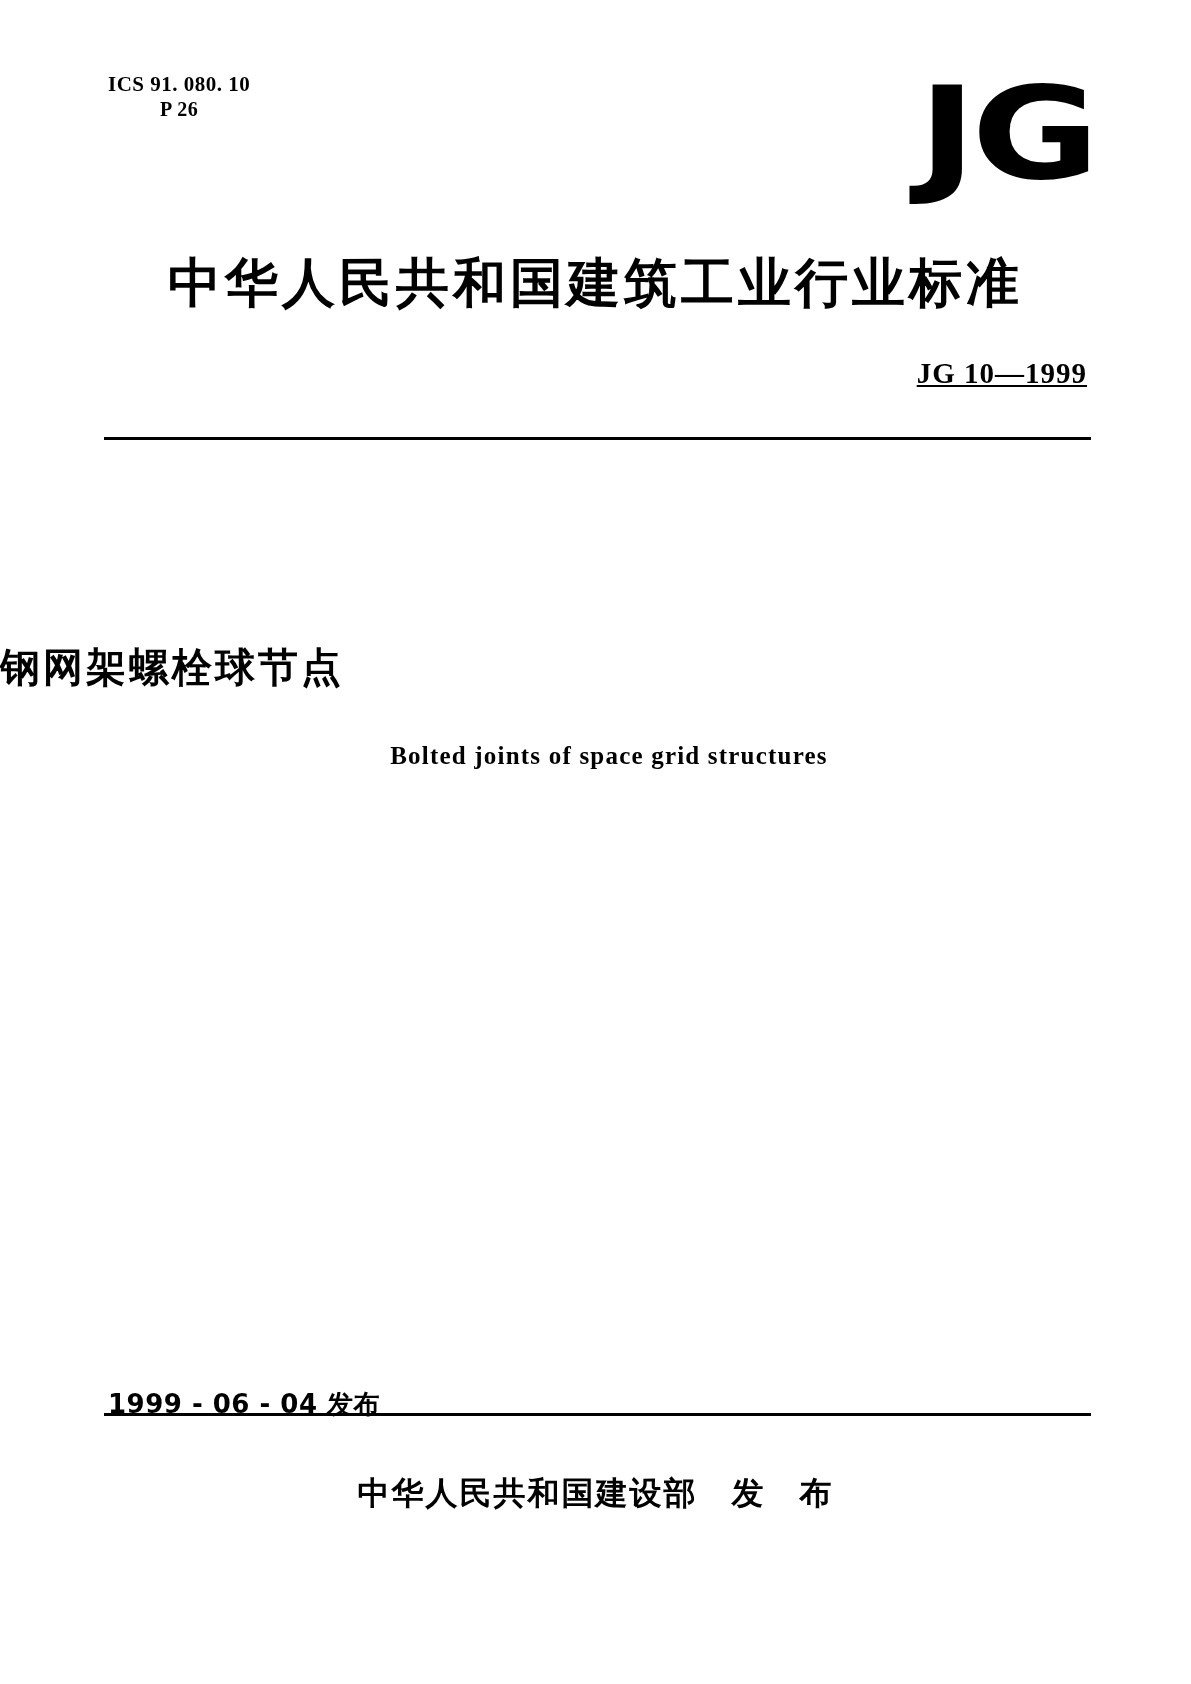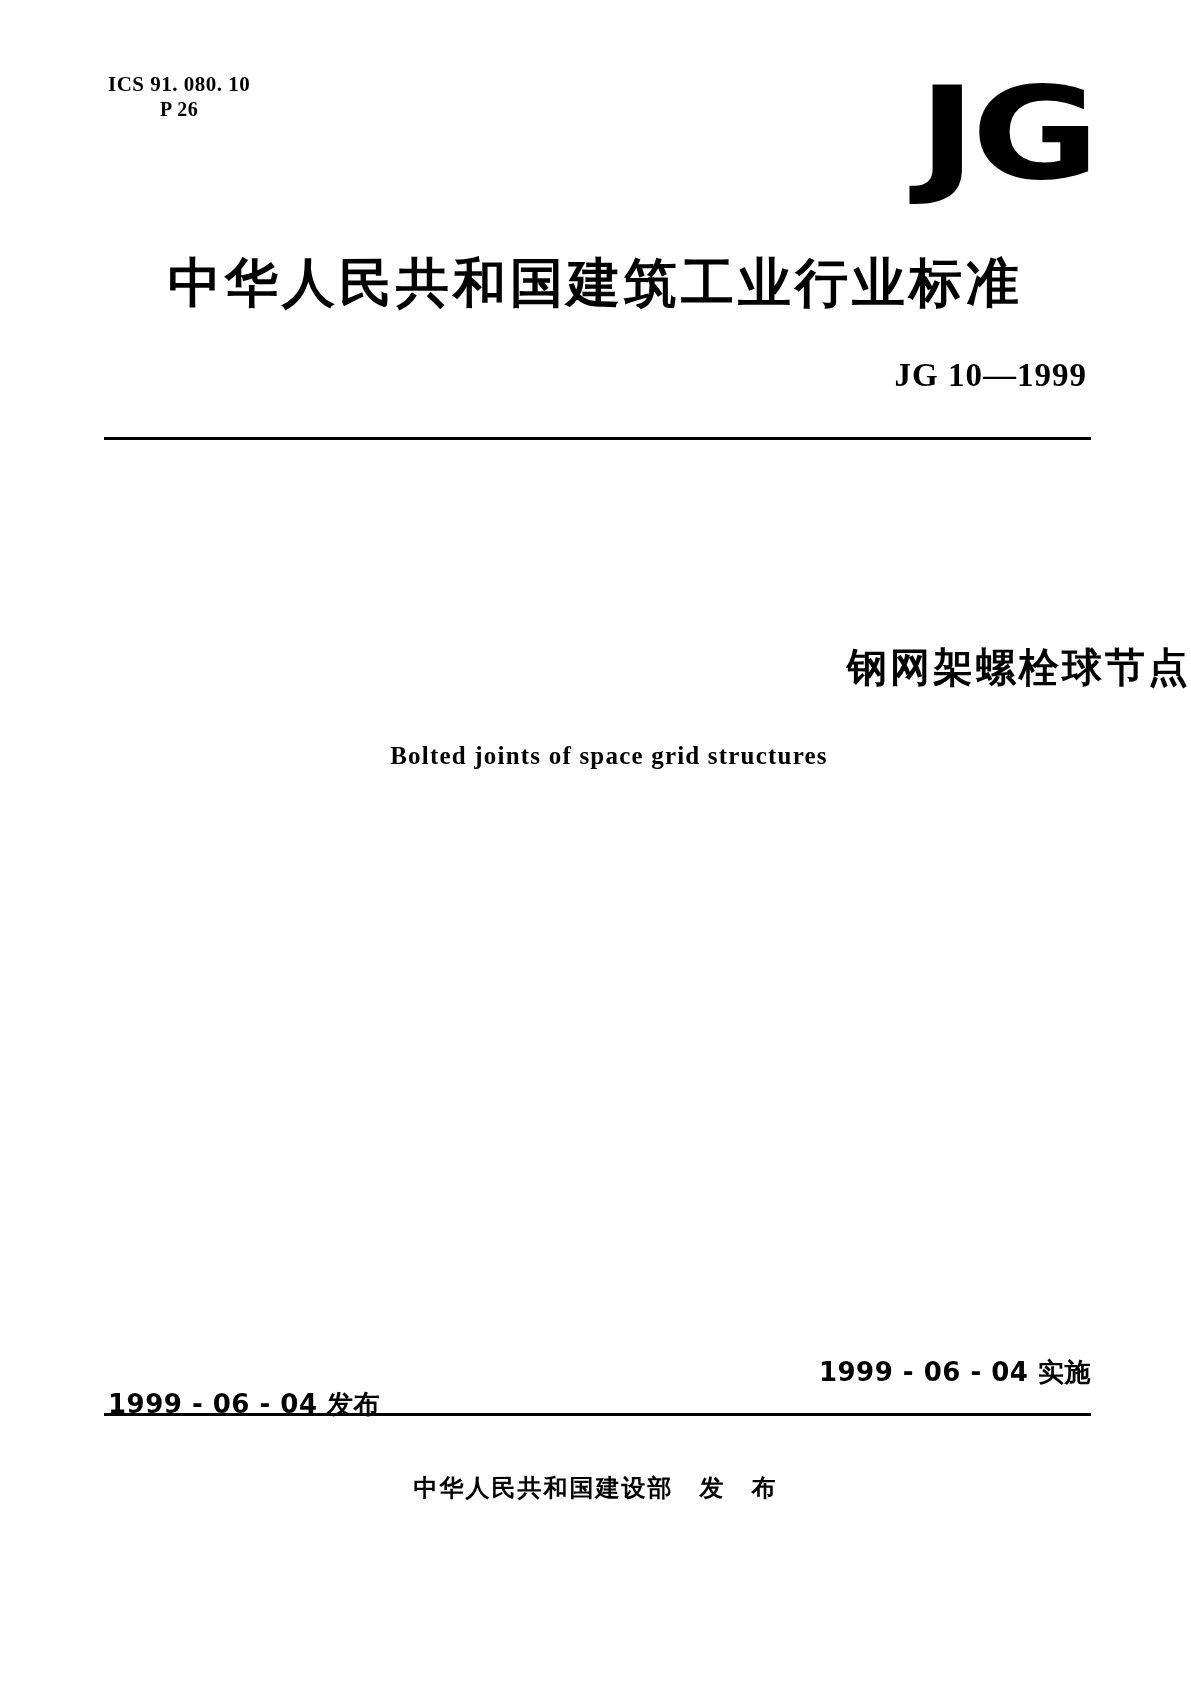--- a/index.html
+++ b/index.html
@@ -68,40 +68,41 @@
     font-size: 53px;
     letter-spacing: 4px;
   }
 
   .std-number {
     position: absolute;
     right: 104px;
     top: 357px;
     font-family: "Liberation Serif", serif;
     font-weight: bold;
-    font-size: 33px;
+    font-size: 29px;
     letter-spacing: 1px;
+    text-decoration: underline;
   }
 
   .rule-top {
     position: absolute;
     left: 104px;
     right: 100px;
     top: 437px;
     height: 3px;
     background: #000;
   }
 
   
   .doc-title-cn {
     position: absolute;
     left: 0;
     right: 0;
     top: 640px;
-    text-align: right;
+    text-align: left;
     font-family: Liberation Mono, monospace;
     font-weight: bold;
     font-size: 40px;
     letter-spacing: 3px;
   }
 
   .doc-title-en {
     position: absolute;
     left: 0;
     right: 0;
@@ -147,21 +148,21 @@
   }
 
   .publisher {
     position: absolute;
     left: 0;
     right: 0;
     top: 1472px;
     text-align: center;
     font-family: "DejaVu Sans", sans-serif;
     font-weight: bold;
-    font-size: 24px;
+    font-size: 32px;
     letter-spacing: 2px;
   }
 </style>
 </head>
 <body>
 
 <div class="page">
 
   <div class="ics-block">
     <div class="ics-line">ICS 91. 080. 10</div>
@@ -175,19 +176,18 @@
   <div class="std-number">JG 10—1999</div>
 
   <div class="rule-top"></div>
 
   <div class="doc-title-cn">钢网架螺栓球节点</div>
 
   <div class="doc-title-en">Bolted joints of space grid structures</div>
 
   <div class="issue-date">1999 - 06 - 04 发布</div>
 
-  <div class="effective-date">1999 - 06 - 04 实施</div>
 
   <div class="rule-bottom"></div>
 
   <div class="publisher">中华人民共和国建设部　发　布</div>
 
 </div>
 
 </body></html>

